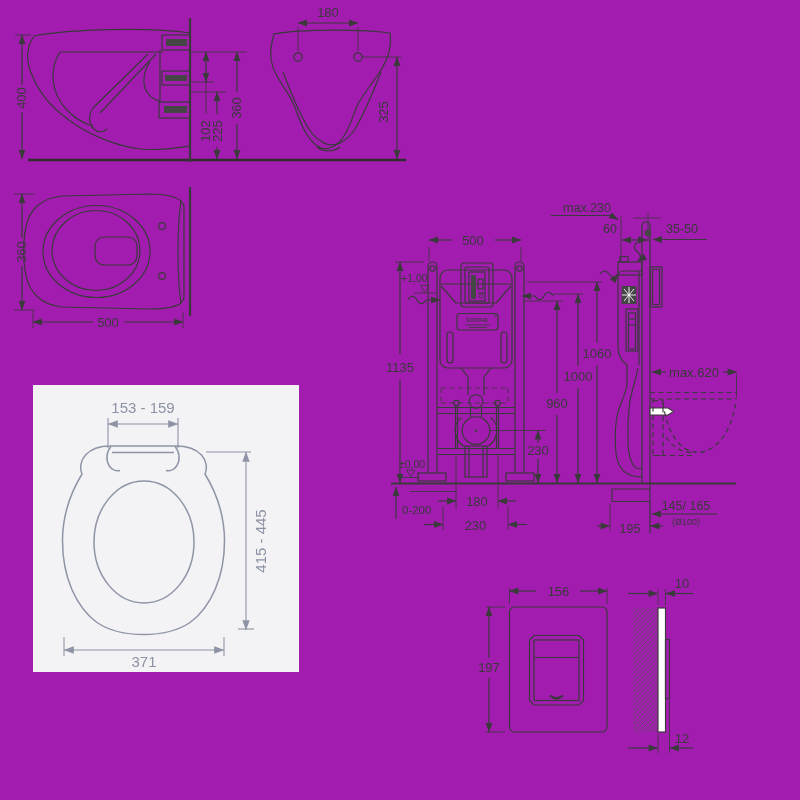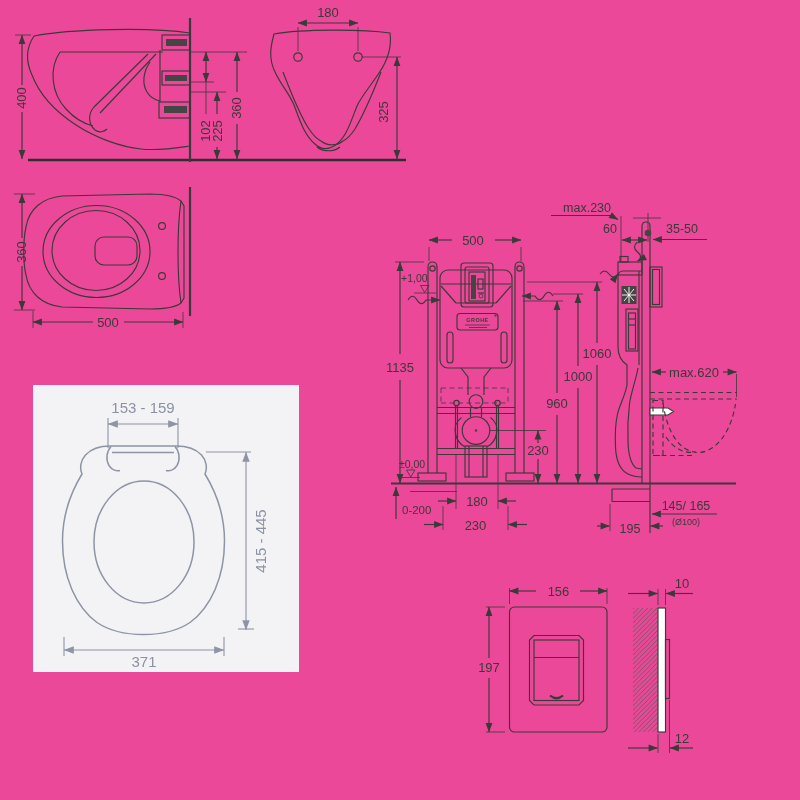--- a/index.html
+++ b/index.html
@@ -1,16 +1,16 @@
 <!DOCTYPE html>
 <html><head>
 <meta charset="utf-8">
 <style>
   html,body{margin:0;padding:0;background:#ffffff;}
-  .stage{position:relative;width:800px;height:800px;background:#ec4899;overflow:hidden;}
+  .stage{position:relative;width:800px;height:800px;background:#a21caf;overflow:hidden;}
   svg{display:block;}
   .s{stroke:#3a3a3a;fill:none;stroke-width:1.15px;}
   .sh{stroke:#3a3a3a;fill:none;stroke-width:0.8px;}
   .s2{stroke:#3a3a3a;fill:none;stroke-width:2.2px;}
   .s3{stroke:#2e2e2e;fill:none;stroke-width:2.6px;}
   .d{stroke-dasharray:5,3.5;}
   .fi{fill:#454545;stroke:none;}
   .fw{fill:#ffffff;}
   .wdet{stroke:#ffffff;stroke-width:0.9px;fill:none;}
   .st{stroke:#8e94a6;fill:none;stroke-width:1.5px;}

